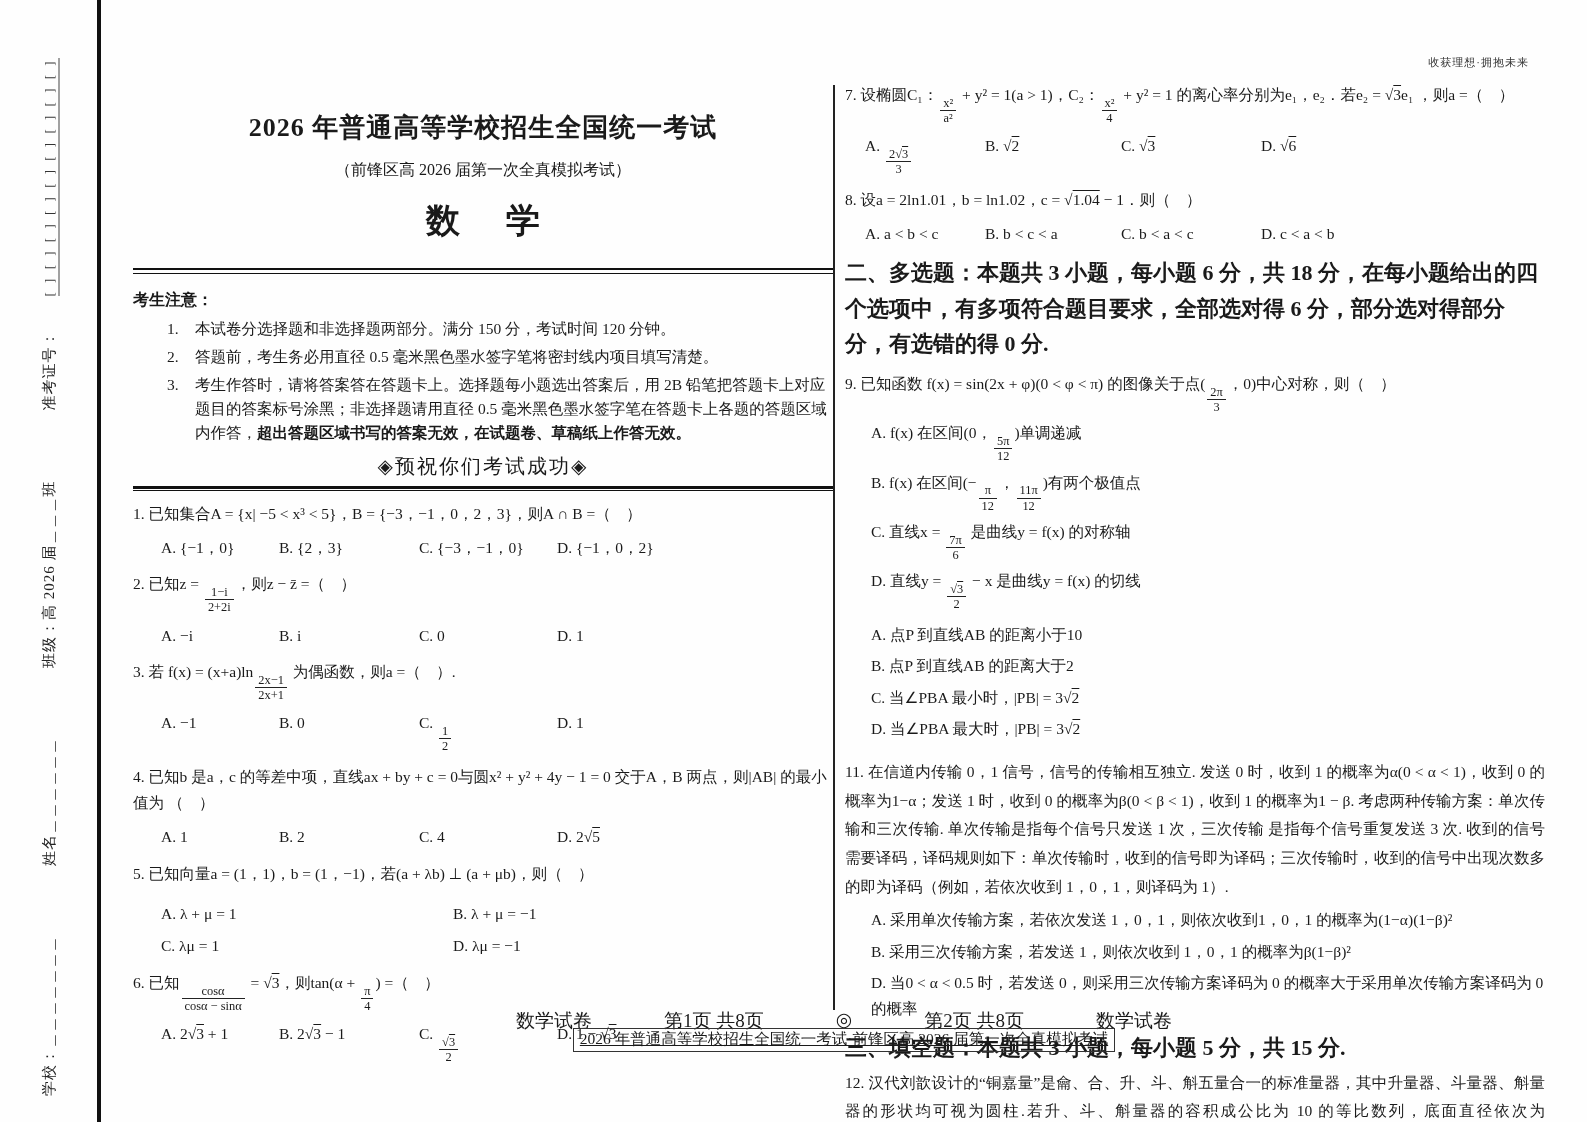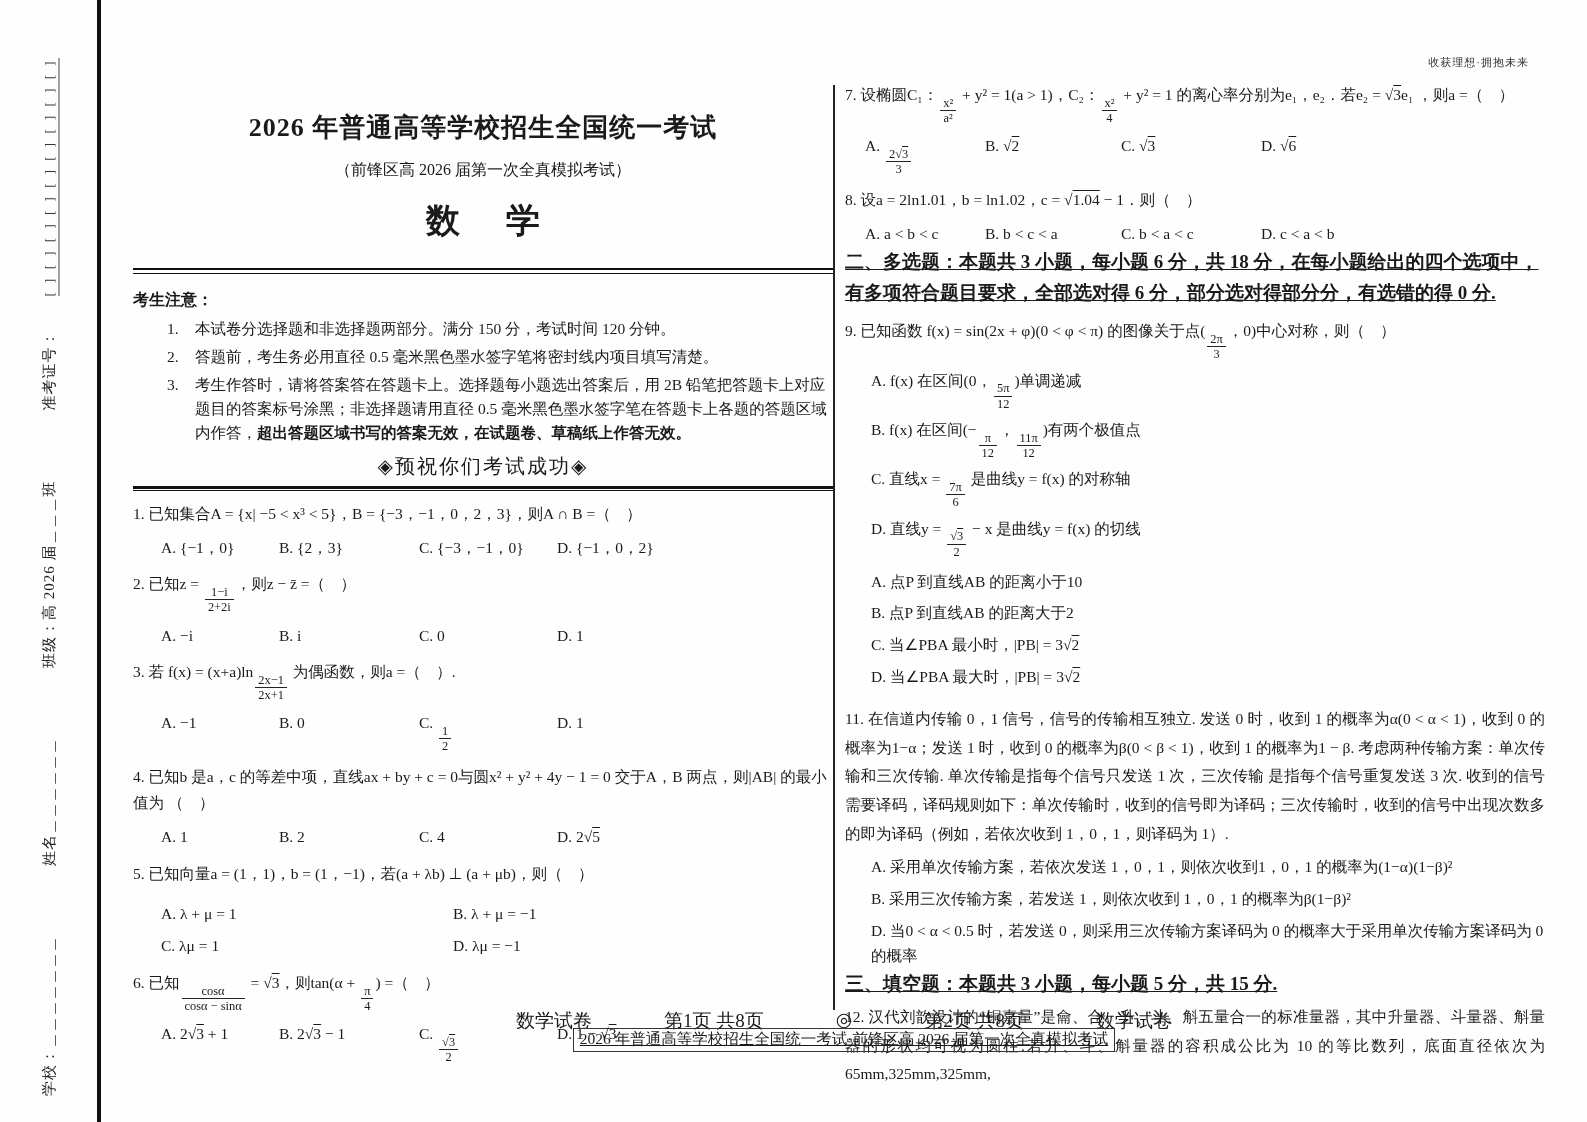--- a/index.html
+++ b/index.html
@@ -31,21 +31,21 @@
   .subject { text-align:center; font-size:34px; font-weight:700; letter-spacing:46px; text-indent:46px; margin-top:12px; }
   .rule-double { height:6px; border-top:2.5px solid #111; border-bottom:1.5px solid #111; margin-top:20px; }
   .rule-thick  { height:5px; border-top:3px solid #111; border-bottom:1px solid #111; margin-top:4px; }
   
   .notice-head { font-weight:700; font-size:16px; margin-top:14px; }
   .notice-item { padding-left:62px; text-indent:-28px; margin-top:4px; font-size:15.5px; }
   .notice-item .no { display:inline-block; width:28px; text-indent:0; }
   .bold { font-weight:700; }
   .wish { text-align:center; font-size:20px; margin-top:6px; letter-spacing:2px; }
   
-  .sec-head { font-weight:700; font-size:19px; line-height:1.6;text-decoration:underline; }
+  .sec-head { font-weight:700; font-size:22px; margin-top:8px; line-height:1.6; }
   .q { margin-top:10px; }
   .stem { line-height:1.7; }
   .opts { display:flex; padding-left:28px; margin-top:8px; flex-wrap:wrap; }
   .opts .opt { line-height:1.7; }
   .opts4 .opt:nth-child(1){ width:118px; }
   .opts4 .opt:nth-child(2){ width:140px; }
   .opts4 .opt:nth-child(3){ width:138px; }
   .opts2 .opt { width:292px; margin-top:6px; }
   .optsv { padding-left:26px; margin-top:6px; }
   .optsv .opt { display:block; margin-top:6px; line-height:1.65; }

